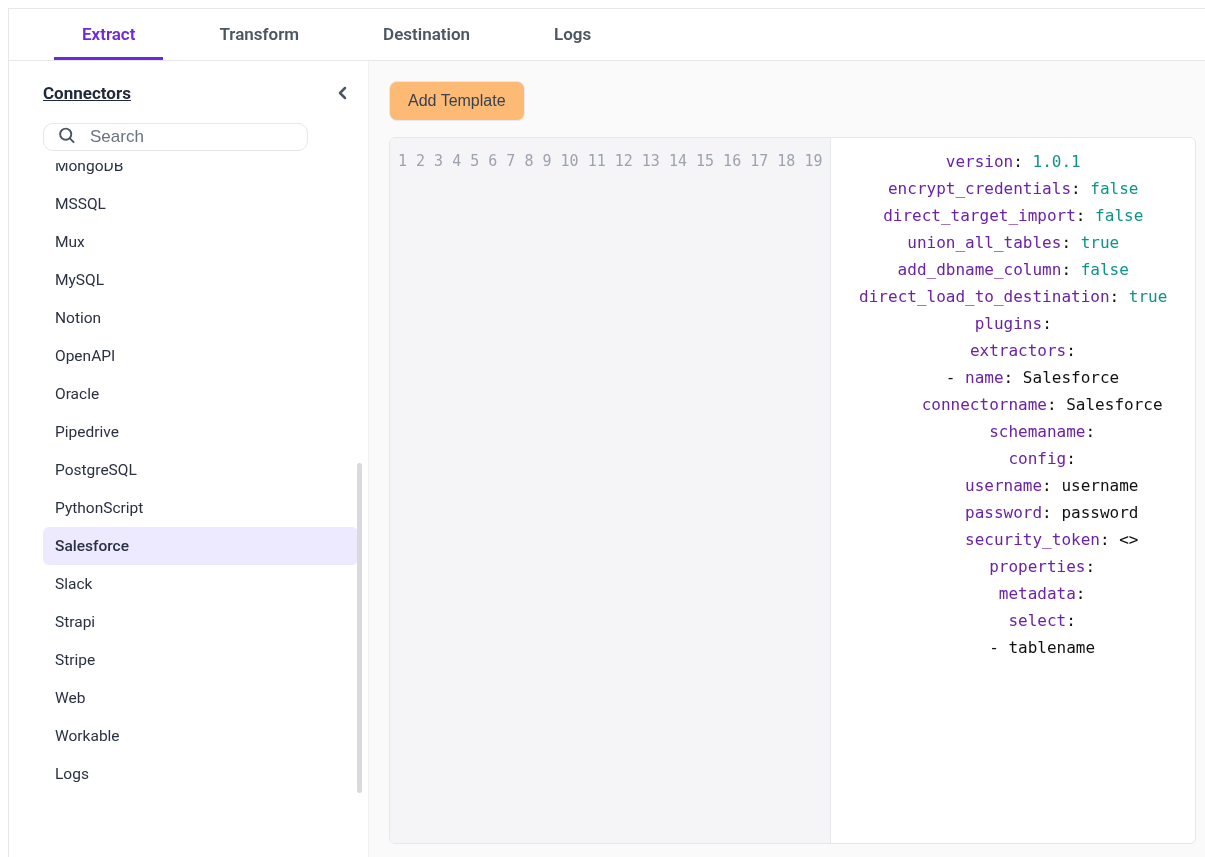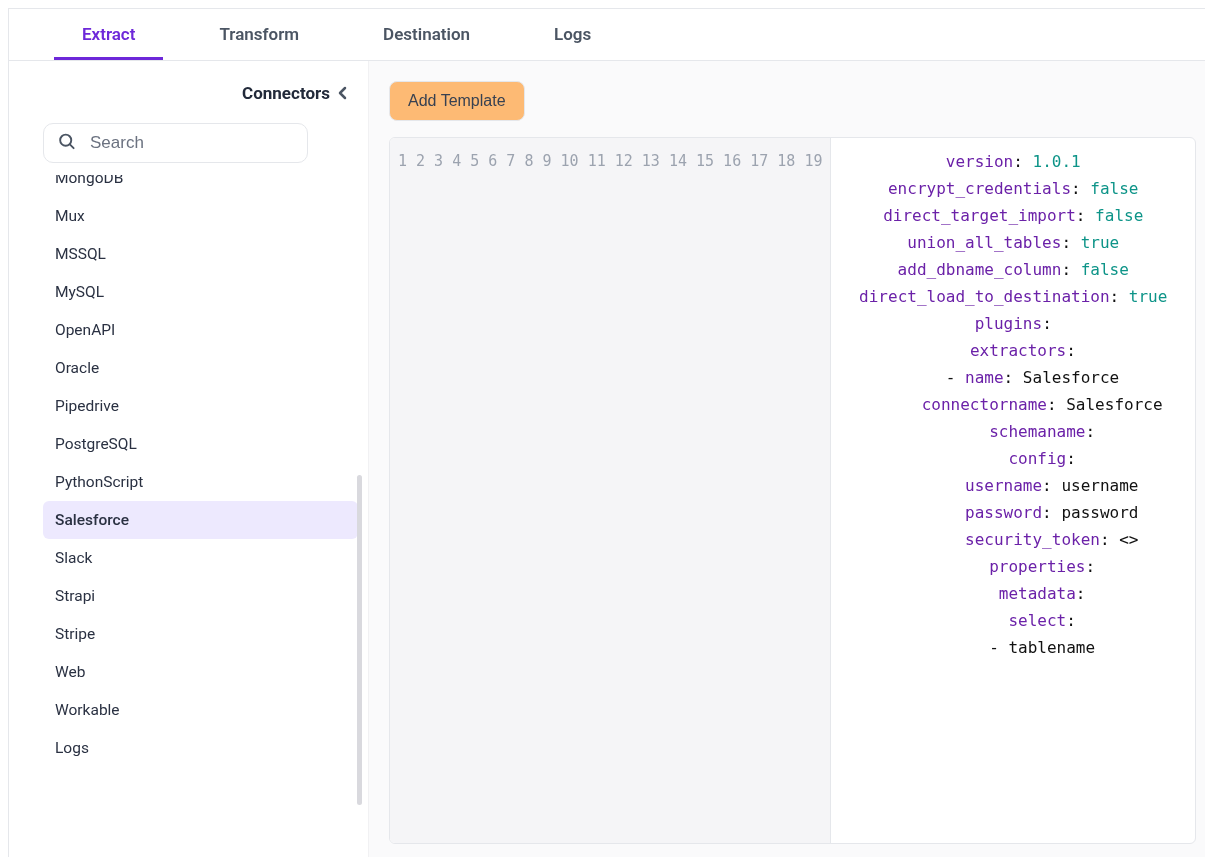--- a/index.html
+++ b/index.html
@@ -53,44 +53,45 @@
     width: 360px;
     padding: 20px 6px 0 34px;
     border-right: 1px solid #f1f1f3;
     display: flex;
     flex-direction: column;
     min-height: 0;
   }
   .sidebar-header {
     display: flex;
     align-items: center;
-    justify-content: flex-end;
+    justify-content: space-between;
     margin-bottom: 18px;
     padding-right: 8px;
+    text-decoration: underline;
   }
   .sidebar-title {
     font-size: 17px;
     font-weight: 700;
     color: #222a3a;
   }
   .collapse {
     width: 24px; height: 24px;
     display: flex; align-items: center; justify-content: center;
     color: #4b5563;
     cursor: pointer;
     font-size: 13px;
   }
   .search-wrap {
     position: relative;
     margin-bottom: 12px;
     width: 265px;
   }
   .search-input {
     width: 100%;
-    height: 40px;
+    height: 28px;
     border: 1px solid #e5e7eb;
     border-radius: 10px;
     padding: 0 14px 0 46px;
     font-size: 17px;
     color: #0f172a;
     outline: none;
   }
   .search-input::placeholder { color: #6b7280; }
   .search-icon {
     position: absolute;
@@ -225,23 +226,24 @@
               <circle cx="11" cy="11" r="7"></circle>
               <line x1="21" y1="21" x2="16.2" y2="16.2"></line>
             </svg>
         </span>
         <input class="search-input" placeholder="Search" style="">
       </div>
 
       <div class="connector-list" id="connector-list">
         <div class="scroll-thumb"></div>
       <div class="connector-item truncated">MongoDB</div>
+          <div class="connector-item">MSSQL</div>
           <div class="connector-item">Mux</div>
-          <div class="connector-item">MSSQL</div>
           <div class="connector-item">MySQL</div>
+          <div class="connector-item">Notion</div>
           <div class="connector-item">OpenAPI</div>
           <div class="connector-item">Oracle</div>
           <div class="connector-item">Pipedrive</div>
           <div class="connector-item">PostgreSQL</div>
           <div class="connector-item">PythonScript</div>
           <div class="connector-item selected">Salesforce</div>
           <div class="connector-item">Slack</div>
           <div class="connector-item">Strapi</div>
           <div class="connector-item">Stripe</div>
           <div class="connector-item">Web</div>

